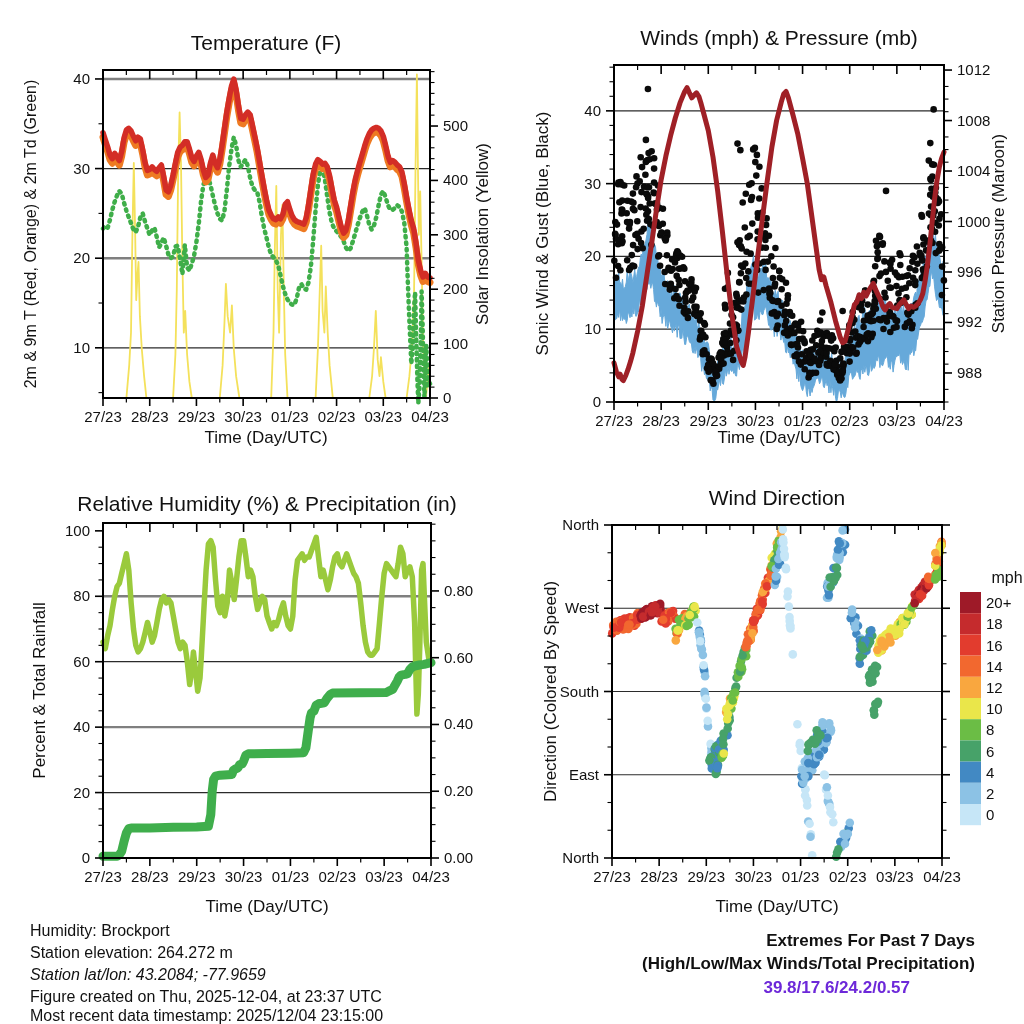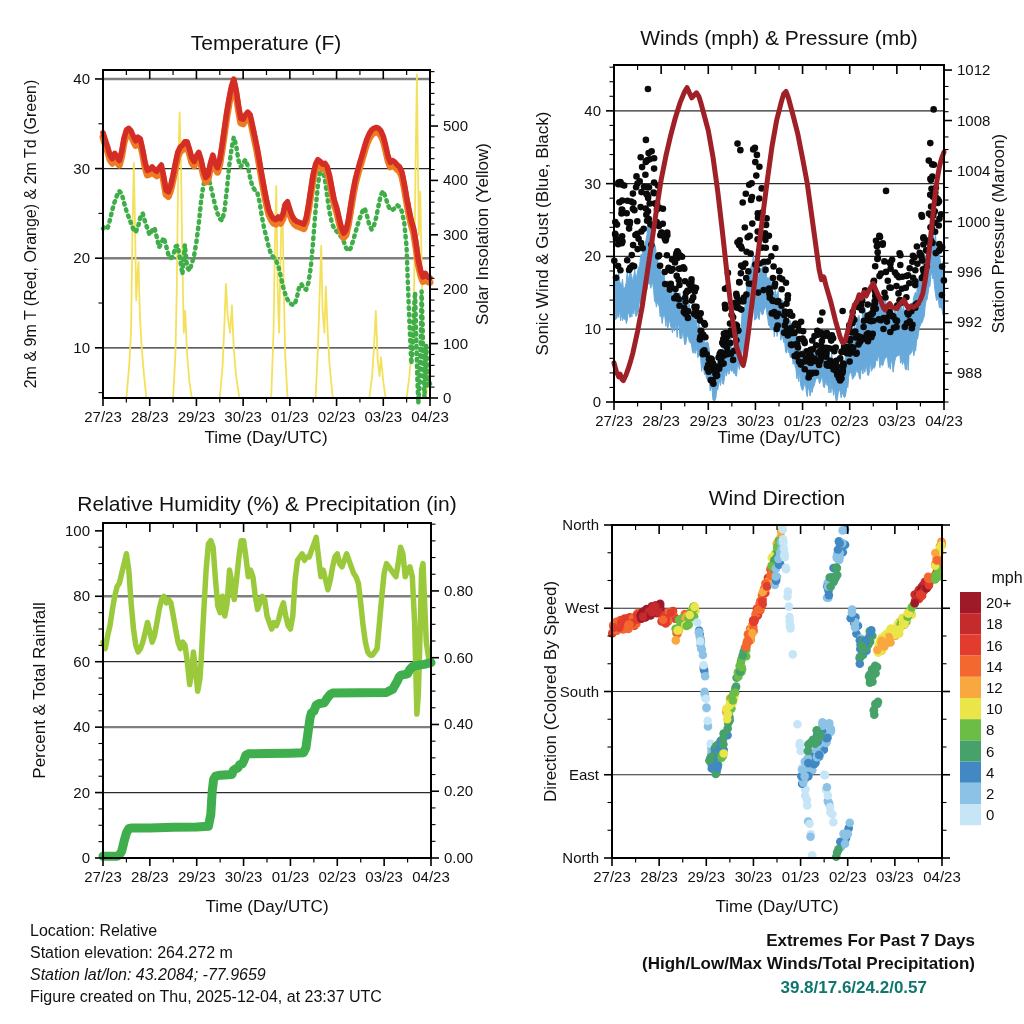--- a/index.html
+++ b/index.html
@@ -1865,22 +1865,23 @@
           <rect x="960" y="761.6" width="21" height="21.2" fill="#4289c3"></rect>
           <text x="986" y="777.7" fill="#111" font-size="15" text-anchor="start">4</text>
           <rect x="960" y="782.8" width="21" height="21.2" fill="#8cc2e5"></rect>
           <text x="986" y="798.9" fill="#111" font-size="15" text-anchor="start">2</text>
           <rect x="960" y="804" width="21" height="21.2" fill="#c6e6f7"></rect>
           <text x="986" y="820.1" fill="#111" font-size="15" text-anchor="start">0</text>
         </g>
       </g>
     </svg>
 
-<div class="ft" style="left:30px;top:922px;">Location: Relative</div>
+<div class="ft" style="left:30px;top:922px;">Humidity: Brockport</div>
 <div class="ft" style="left:30px;top:944px;">Station elevation: 264.272 m</div>
 <div class="ft" style="left:30px;top:966px;font-style:italic;">Station lat/lon: 43.2084; -77.9659</div>
 <div class="ft" style="left:30px;top:988px;">Figure created on Thu, 2025-12-04, at 23:37 UTC</div>
+<div class="ft" style="left:30px;top:1007px;">Most recent data timestamp: 2025/12/04 23:15:00</div>
 
 <div class="ex" style="right:49px;top:931px;">Extremes For Past 7 Days</div>
 <div class="ex" style="right:49px;top:954px;">(High/Low/Max Winds/Total Precipitation)</div>
-<div class="ex red" style="right: 97px; top: 978px; color: #0f766e;">39.8/17.6/24.2/0.57</div>
+<div class="ex red" style="right: 114px; top: 978px; color: #6d28d9;">39.8/17.6/24.2/0.57</div>
 
 </div>
 
 </body></html>

